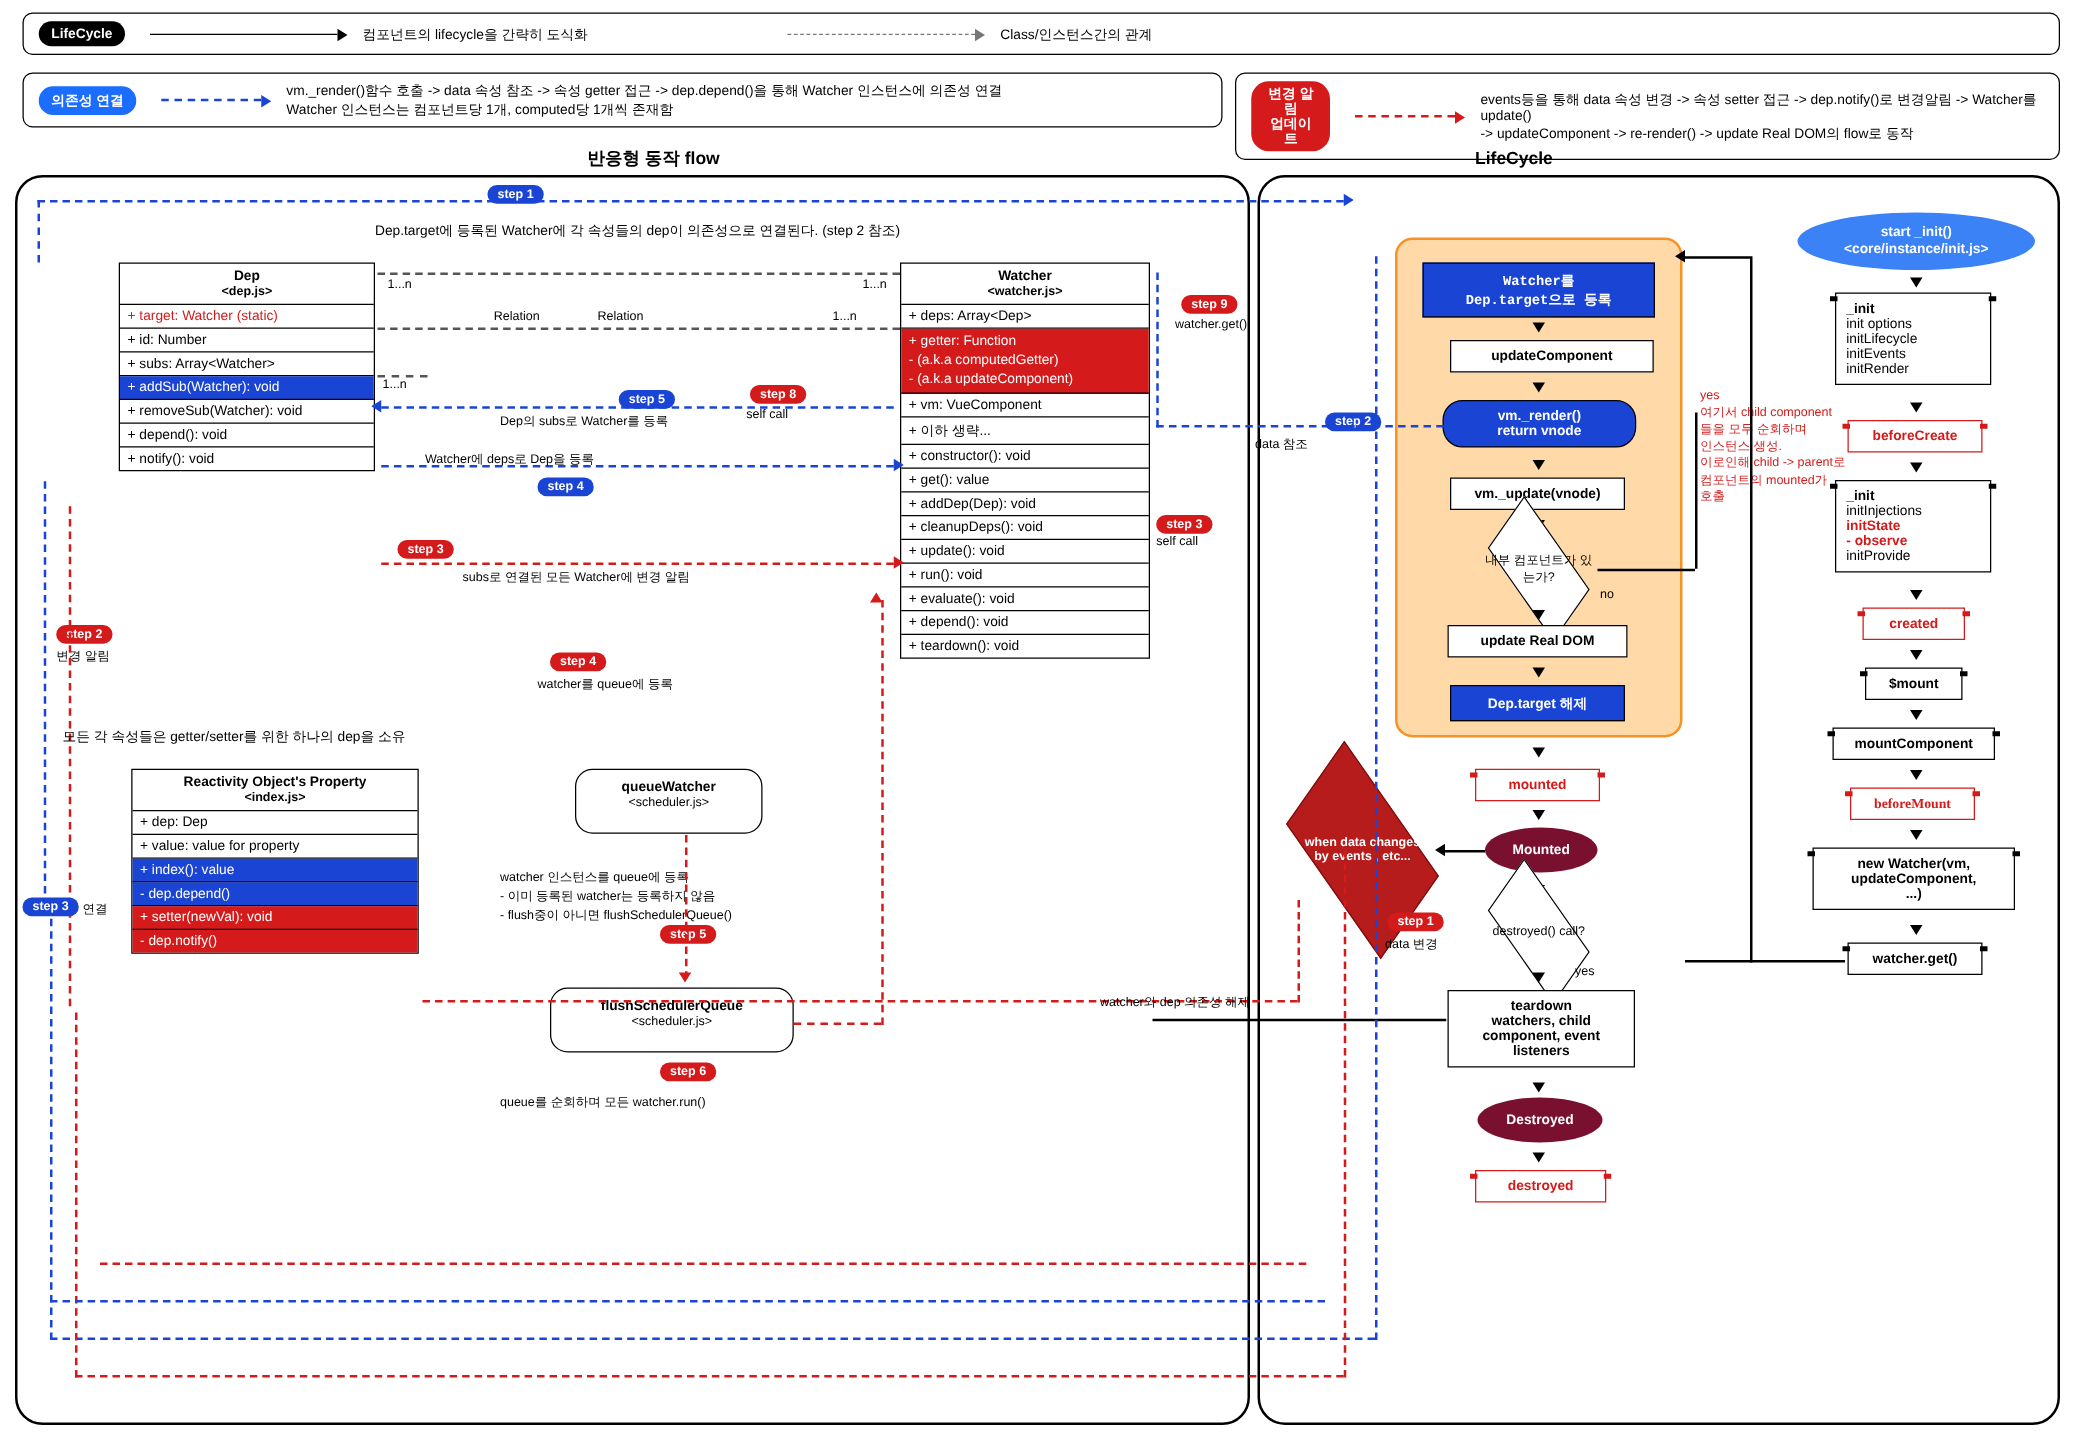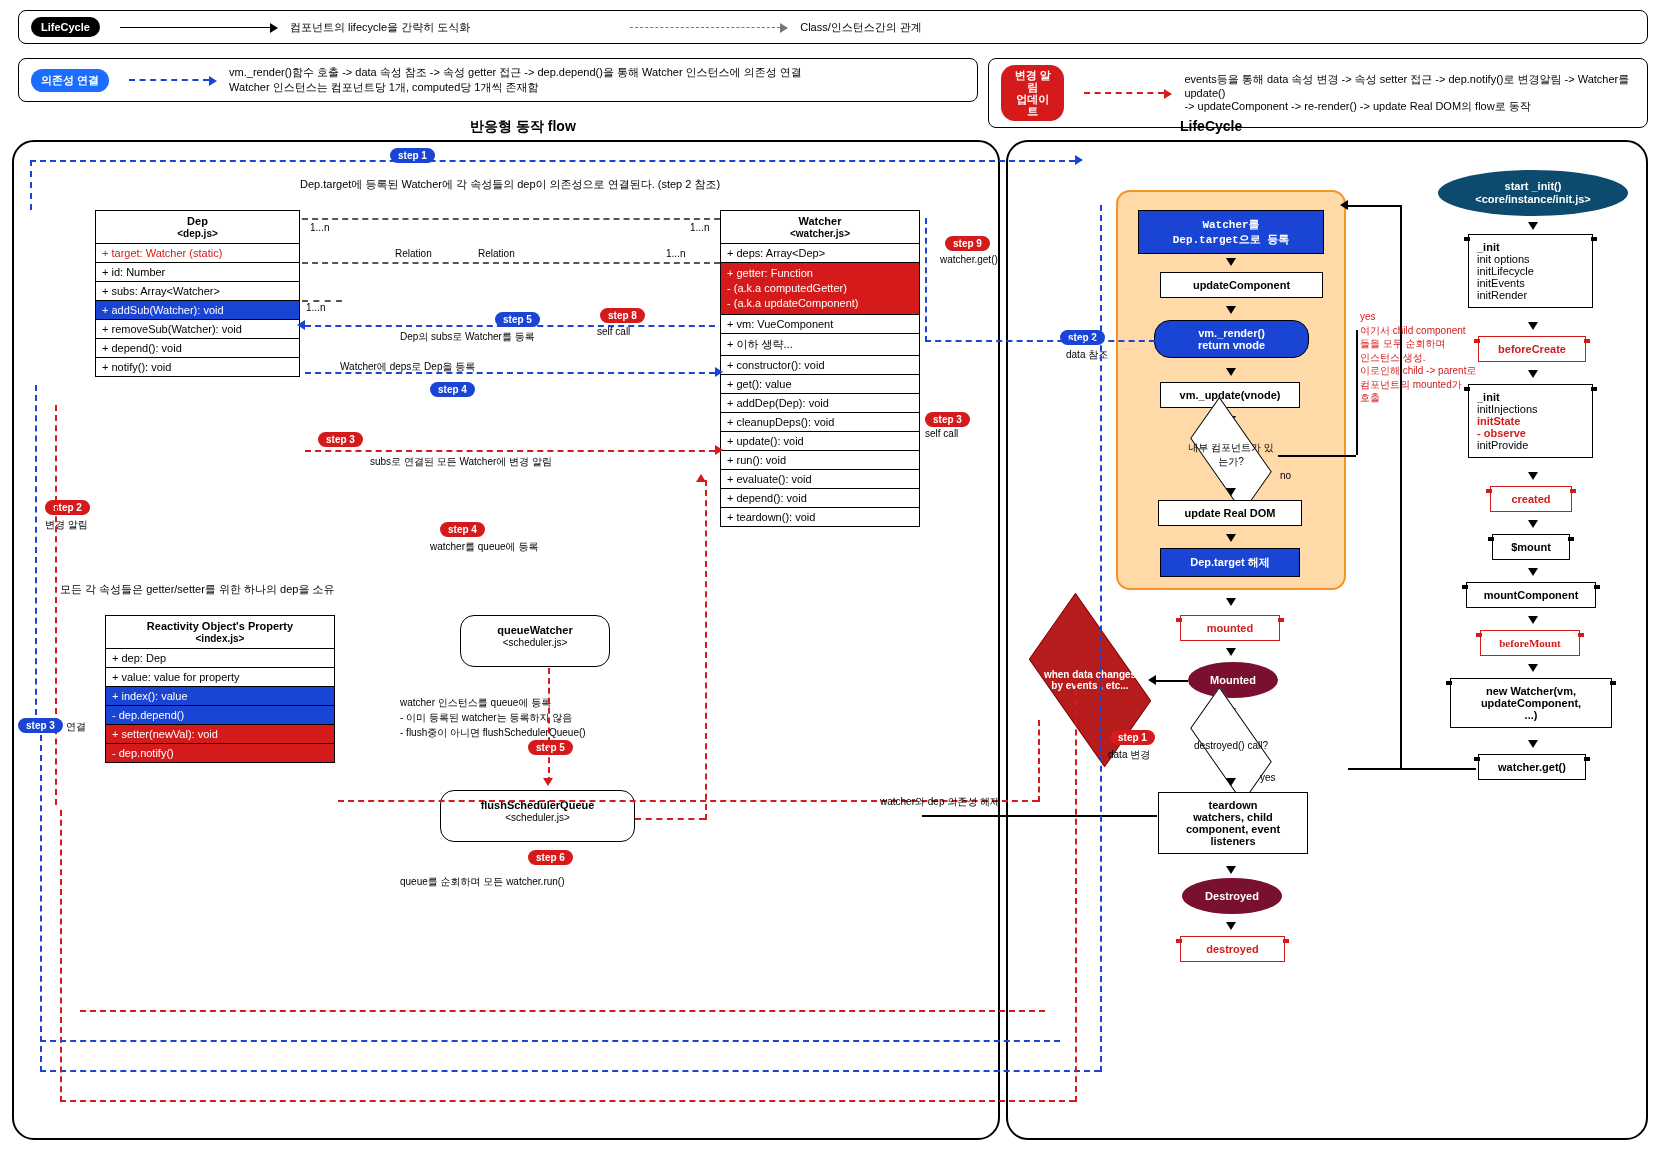--- a/index.html
+++ b/index.html
@@ -27,21 +27,21 @@
   .proc-blue { background:#1a44d4; color:#fff; border-color:#000; }
   .tick { position:absolute; width:6px; height:4px; background:#d41a1a; }
   .tick-b { background:#000; }
   .diamond { position:absolute; width:90px; height:55px; }
   .diamond > div { position:absolute; inset:0; transform:rotate(45deg) skew(10deg,10deg); border:1.5px solid #000; background:#fff;}
   .diamond span { position:absolute; inset:0; display:flex; align-items:center; justify-content:center; font-size:10px; text-align:center; }
   .diamond-red > div { background:#b71c1c; border-color:#7a0e0e;}
   .diamond-red span { color:#fff; font-weight:bold;}
   .oval { position:absolute; border-radius:50%; display:flex; align-items:center; justify-content:center; font-weight:bold; }
   .oval-dark { background:#7a1030; color:#fff; }
-  .oval-black { background:#0c4a6e; color:#fff; }
+  .oval-black { background:#3b82f6; color:#fff; }
   .small { font-size:10px; }
   .redtxt { color:#d41a1a; }
   .arrow { position:absolute; height:0; border-top:2px solid #000; }
   .arrow-dash { border-top:2px dashed #555; }
   .arrow-blue { border-top:2px dashed #1a44d4; }
   .arrow-redd { border-top:2px dashed #d41a1a; }
   .vline { position:absolute; width:0; border-left:2px solid #000; }
   .vline-blue { border-left:2.5px dashed #1a44d4; }
   .vline-red { border-left:2.5px dashed #d41a1a; }
   .ah { position:absolute; width:0;height:0; border-left:8px solid #000; border-top:5px solid transparent; border-bottom:5px solid transparent; }
@@ -170,21 +170,21 @@
   <div class="step-red" style="left:440px;top:522px;">step 4</div>
   <div class="text small" style="left:430px;top:540px;">watcher를 queue에 등록</div>
 
   <div class="step-red" style="left:945px;top:236px;">step 9</div>
   <div class="text small" style="left:940px;top:254px;">watcher.get()</div>
 
   <div class="step-red" style="left:45px;top:500px;">step 2</div>
   <div class="text small" style="left:45px;top:518px;">변경 알림</div>
   <div class="vline vline-red" style="left:55px;top:405px;height:400px;"></div>
   <div class="vline vline-blue" style="left:35px;top:385px;height:340px;"></div>
-  <div class="text" style="left:50px;top:582px;width:340px;margin-left:10px;">모든 각 속성들은 getter/setter를 위한 하나의 dep을 소유</div>
+  <div class="text" style="left:50px;top:582px;width:340px;">모든 각 속성들은 getter/setter를 위한 하나의 dep을 소유</div>
 
   <div class="uml" style="left:105px;top:615px;width:230px;">
     <div class="hdr"><span>Reactivity Object's Property</span><br><span class="small">&lt;index.js&gt;</span></div>
     <div class="row">+ dep: Dep</div>
     <div class="row">+ value: value for property</div>
     <div class="row bluebg">+ index(): value</div>
     <div class="row bluebg">- dep.depend()</div>
     <div class="row redbg">+ setter(newVal): void</div>
     <div class="row redbg">- dep.notify()</div>
   </div>
@@ -253,21 +253,21 @@
       <div></div>
       <span style="white-space:pre-line">when data changes
 by events , etc...</span>
     </div>
   <div class="arrow" style="left:1155px;top:680px;width:33px;"></div>
   <div class="ah" style="left:1148px;top:675px;transform:rotate(180deg);"></div>
   <div class="step-red" style="left:1110px;top:730px;">step 1</div>
   <div class="text small" style="left:1108px;top:748px;">data 변경</div>
 
   <div class="step-blue" style="left:1060px;top:330px;">step 2</div>
-  <div class="text small" style="left:1066px;top:348px;">data 참조</div>
+  <div class="text small" style="left:1004px;top:348px;">data 참조</div>
   <div class="arrow arrow-blue" style="left:925px;top:340px;width:230px;border-top-width:2.5px;"></div>
   <div class="vline vline-blue" style="left:925px;top:218px;height:124px;"></div>
 
   <div class="arrow arrow-redd" style="left:338px;top:800px;width:700px;border-top-width:2.5px;"></div>
   <div class="vline vline-red" style="left:1038px;top:720px;height:82px;"></div>
 
   <div class="ah-down" style="left:1226px;top:708px;"></div>
   <div class="diamond" style="left:1186px;top:720px;width:90px;height:50px;">
       <div></div>
       <span>destroyed() call?</span>

